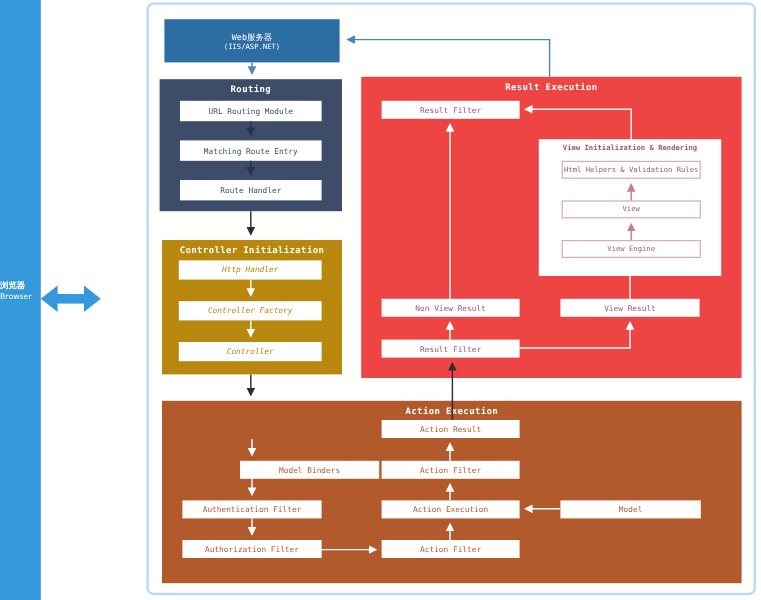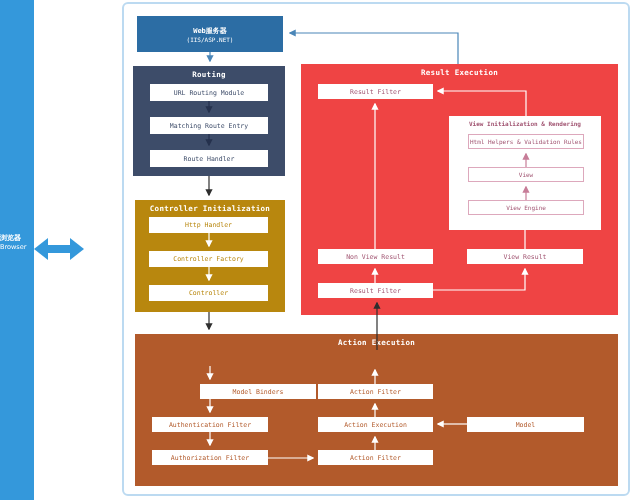--- a/index.html
+++ b/index.html
@@ -36,28 +36,28 @@
     position:absolute;background:#fff;box-sizing:border-box;
     display:flex;align-items:center;justify-content:center;
     font-size:6.5px;text-align:center;
   }
 
   
   .web-box{
     position:absolute;left:137px;top:16px;width:146px;height:36px;background:#2c6da4;
     display:flex;flex-direction:column;align-items:center;justify-content:center;color:#fff;
   }
-  .web-box .t1{font-size:7px;font-weight:bold;}
+  .web-box .t1{font-size:7px;font-weight:normal;}
   .web-box .t2{font-size:6px;}
 
   .g-routing{left:133px;top:66px;width:152px;height:110px;background:#3d4c69;}
   .g-routing .node{color:#3d4c69;}
 
   .g-ctrl{left:135px;top:200px;width:150px;height:112px;background:#b8870e;}
-  .g-ctrl .node{color:#b8870e;}
+  .g-ctrl .node{color:#b8870e;font-style:italic;}
 
   .g-result{left:301px;top:64px;width:317px;height:251px;background:#ef4444;}
   .g-result .node{color:#a25673;}
 
   .g-action{left:135px;top:334px;width:483px;height:152px;background:#b25a2b;}
   .g-action .node{color:#b25a2b;}
 
   .view-init{
     position:absolute;left:148px;top:52px;width:152px;height:114px;background:#fff;
   }
@@ -127,20 +127,21 @@
     <div class="node" style="left:17px;top:219px;width:115px;height:15px;">Result Filter</div>
   </div>
 
   <div class="group g-action">
     <div class="group-title">Action Execution</div>
 
     <div class="node" style="left:17px;top:50px;width:116px;height:15px;margin-left:48px;">Model Binders</div>
     <div class="node" style="left:17px;top:83px;width:116px;height:15px;">Authentication Filter</div>
     <div class="node" style="left:17px;top:116px;width:116px;height:15px;">Authorization Filter</div>
 
+    <div class="node" style="left:183px;top:16px;width:115px;height:15px;">Action Result</div>
     <div class="node" style="left:183px;top:50px;width:115px;height:15px;">Action Filter</div>
     <div class="node" style="left:183px;top:83px;width:115px;height:15px;">Action Execution</div>
     <div class="node" style="left:183px;top:116px;width:115px;height:15px;">Action Filter</div>
 
     <div class="node" style="left:332px;top:83px;width:117px;height:15px;">Model</div>
   </div>
 
   <svg class="connectors" xmlns="http://www.w3.org/2000/svg">
     <defs>
       <marker id="mBlue" viewBox="0 0 10 10" refX="8" refY="5" markerWidth="6" markerHeight="6" orient="auto">

